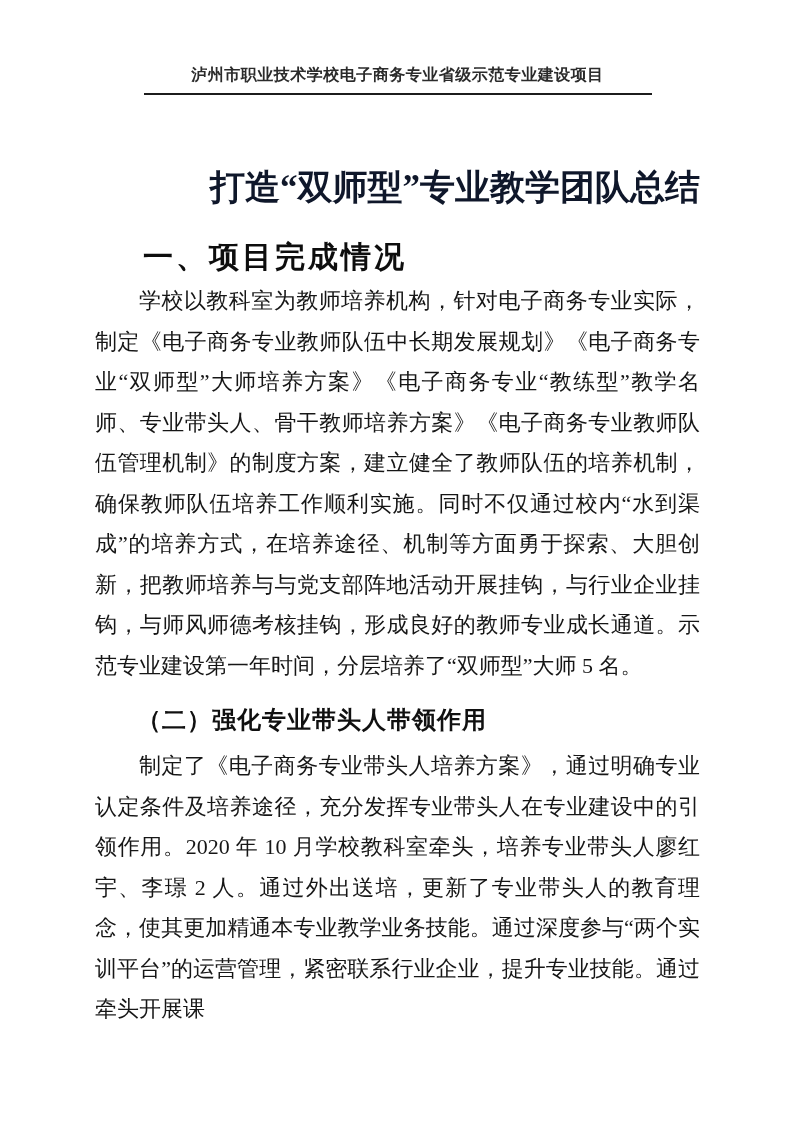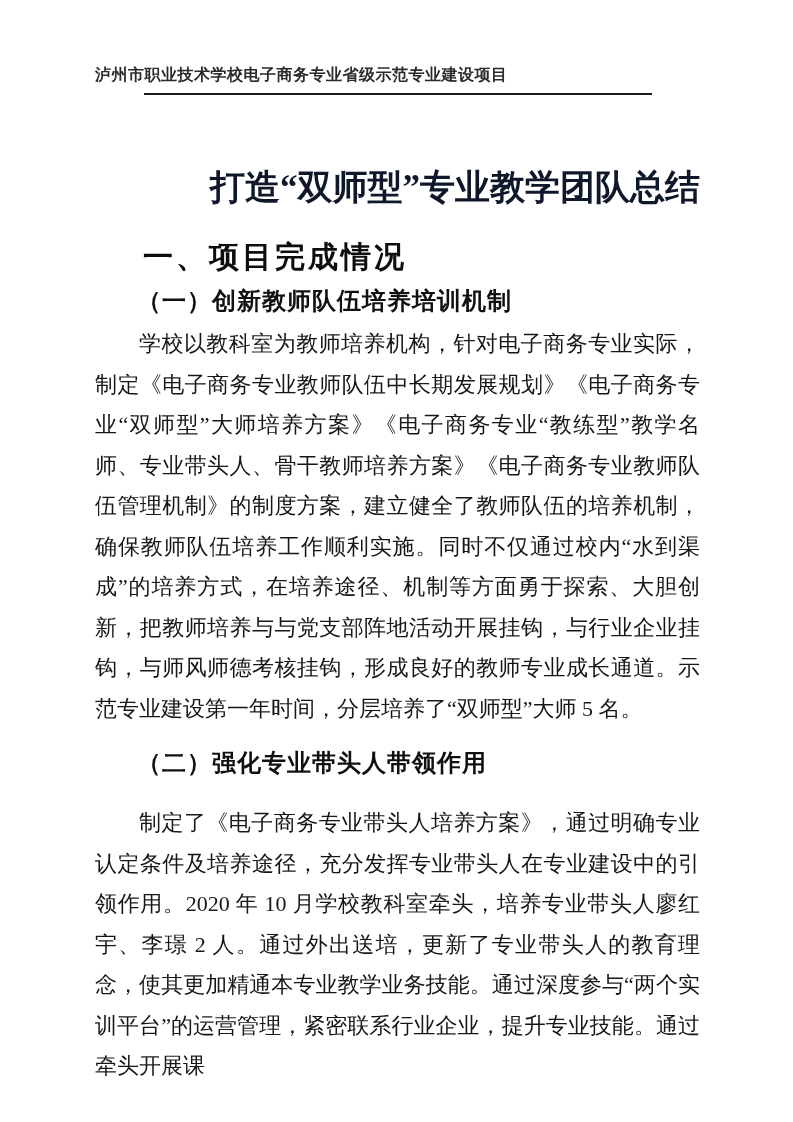--- a/index.html
+++ b/index.html
@@ -16,20 +16,21 @@
     color: #141414;
     overflow: hidden;
     box-sizing: border-box;
     padding: 0 93px 0 95px;
   }
   
   .doc-header {
     padding-top: 64px;
   }
   .doc-header-text {
+    text-align: center;
     font-family: "Liberation Sans", "DejaVu Sans", sans-serif;
     font-weight: 600;
     font-size: 16px;
     line-height: 22px;
     color: #2b2b2b;
     letter-spacing: 0.5px;
   }
   .doc-header-rule {
     width: 508px;
     margin: 7px auto 0 auto;
@@ -79,38 +80,37 @@
     font-weight: 400;
     font-size: 22px;
     line-height: 40.5px;
     text-align: justify;
     text-justify: inter-ideograph;
     text-indent: 2em;
     color: #161616;
     letter-spacing: 0px;
   }
   .body-para.second {
-    margin-top: 25px;
+    margin-top: 11px;
   }
 </style>
 </head>
 <body>
 
 <div class="page">
 
   <div class="doc-header">
     <div class="doc-header-text">泸州市职业技术学校电子商务专业省级示范专业建设项目</div>
     <div class="doc-header-rule"></div>
   </div>
 
   <h1 class="doc-title">打造“双师型”专业教学团队总结</h1>
 
   <h2 class="sec-heading">一、项目完成情况</h2>
 
-  <h3 class="sub-heading">（一）创新教师队伍培养培训机制</h3>
 
   <p class="body-para">学校以教科室为教师培养机构，针对电子商务专业实际，制定《电子商务专业教师队伍中长期发展规划》《电子商务专业“双师型”大师培养方案》《电子商务专业“教练型”教学名师、专业带头人、骨干教师培养方案》《电子商务专业教师队伍管理机制》的制度方案，建立健全了教师队伍的培养机制，确保教师队伍培养工作顺利实施。同时不仅通过校内“水到渠成”的培养方式，在培养途径、机制等方面勇于探索、大胆创新，把教师培养与与党支部阵地活动开展挂钩，与行业企业挂钩，与师风师德考核挂钩，形成良好的教师专业成长通道。示范专业建设第一年时间，分层培养了“双师型”大师 5 名。</p>
 
   <h3 class="sub-heading second">（二）强化专业带头人带领作用</h3>
 
   <p class="body-para second">制定了《电子商务专业带头人培养方案》，通过明确专业认定条件及培养途径，充分发挥专业带头人在专业建设中的引领作用。2020 年 10 月学校教科室牵头，培养专业带头人廖红宇、李璟 2 人。通过外出送培，更新了专业带头人的教育理念，使其更加精通本专业教学业务技能。通过深度参与“两个实训平台”的运营管理，紧密联系行业企业，提升专业技能。通过牵头开展课</p>
 
 </div>
 
 </body></html>

